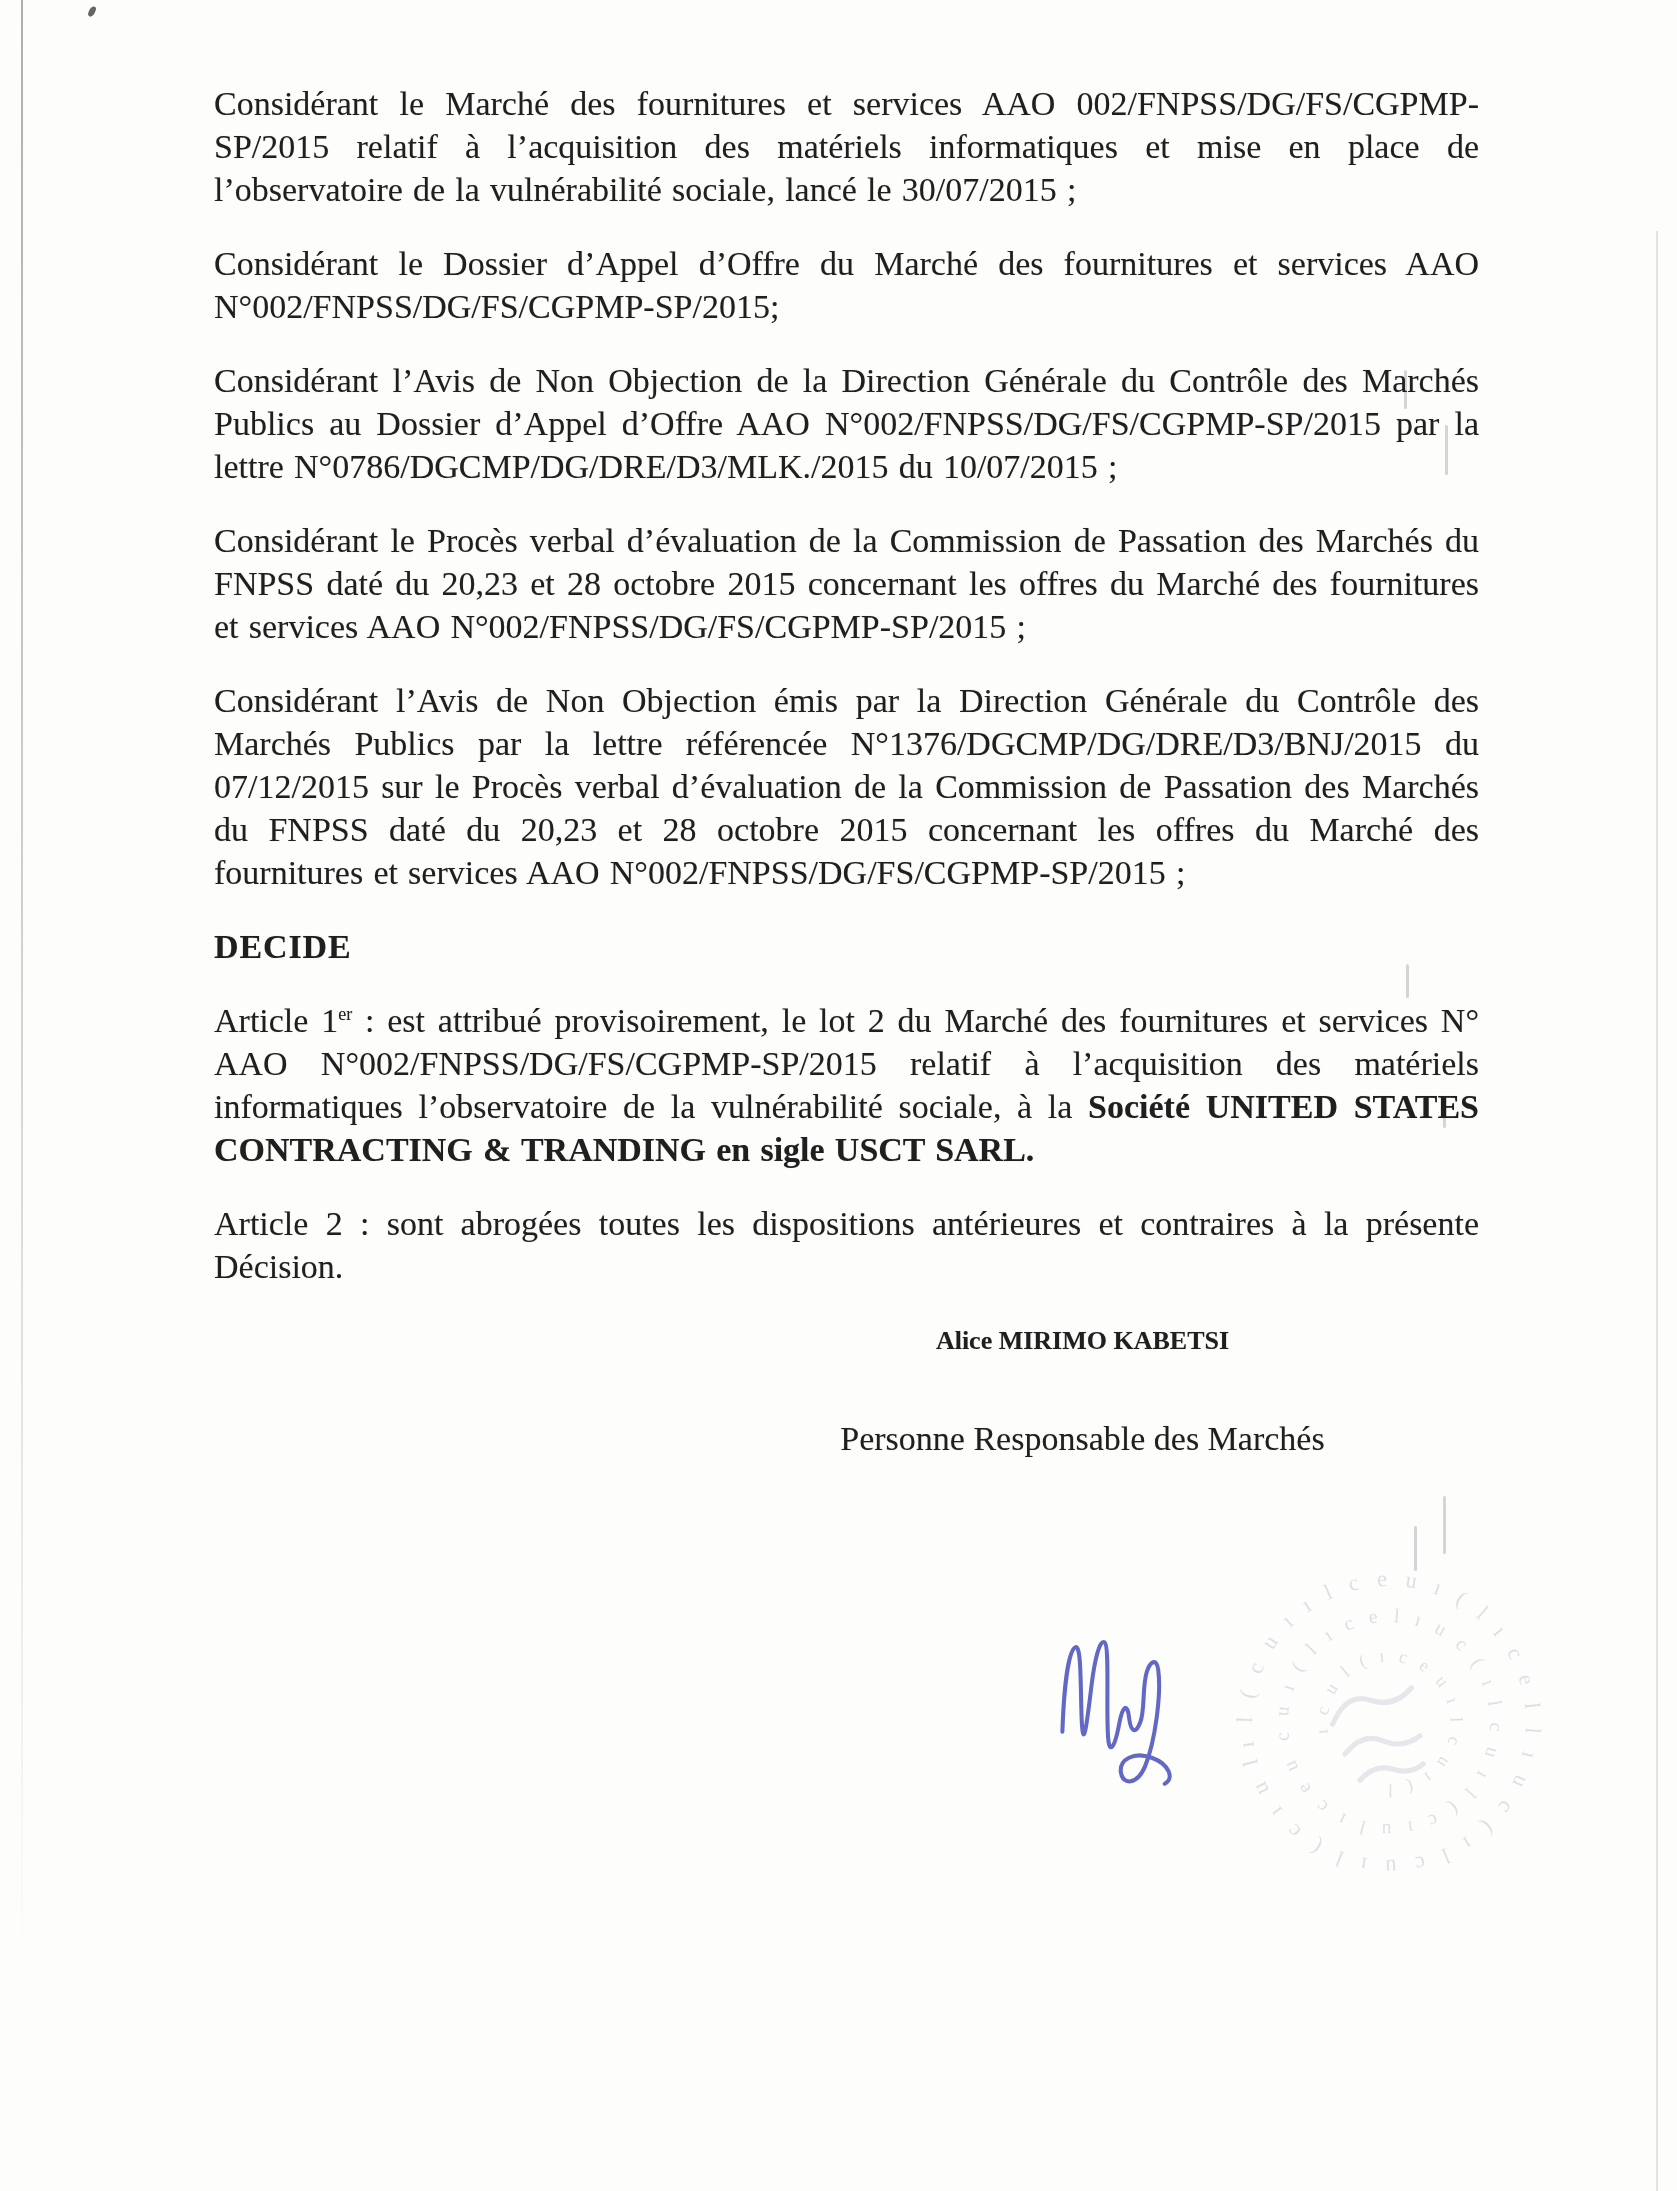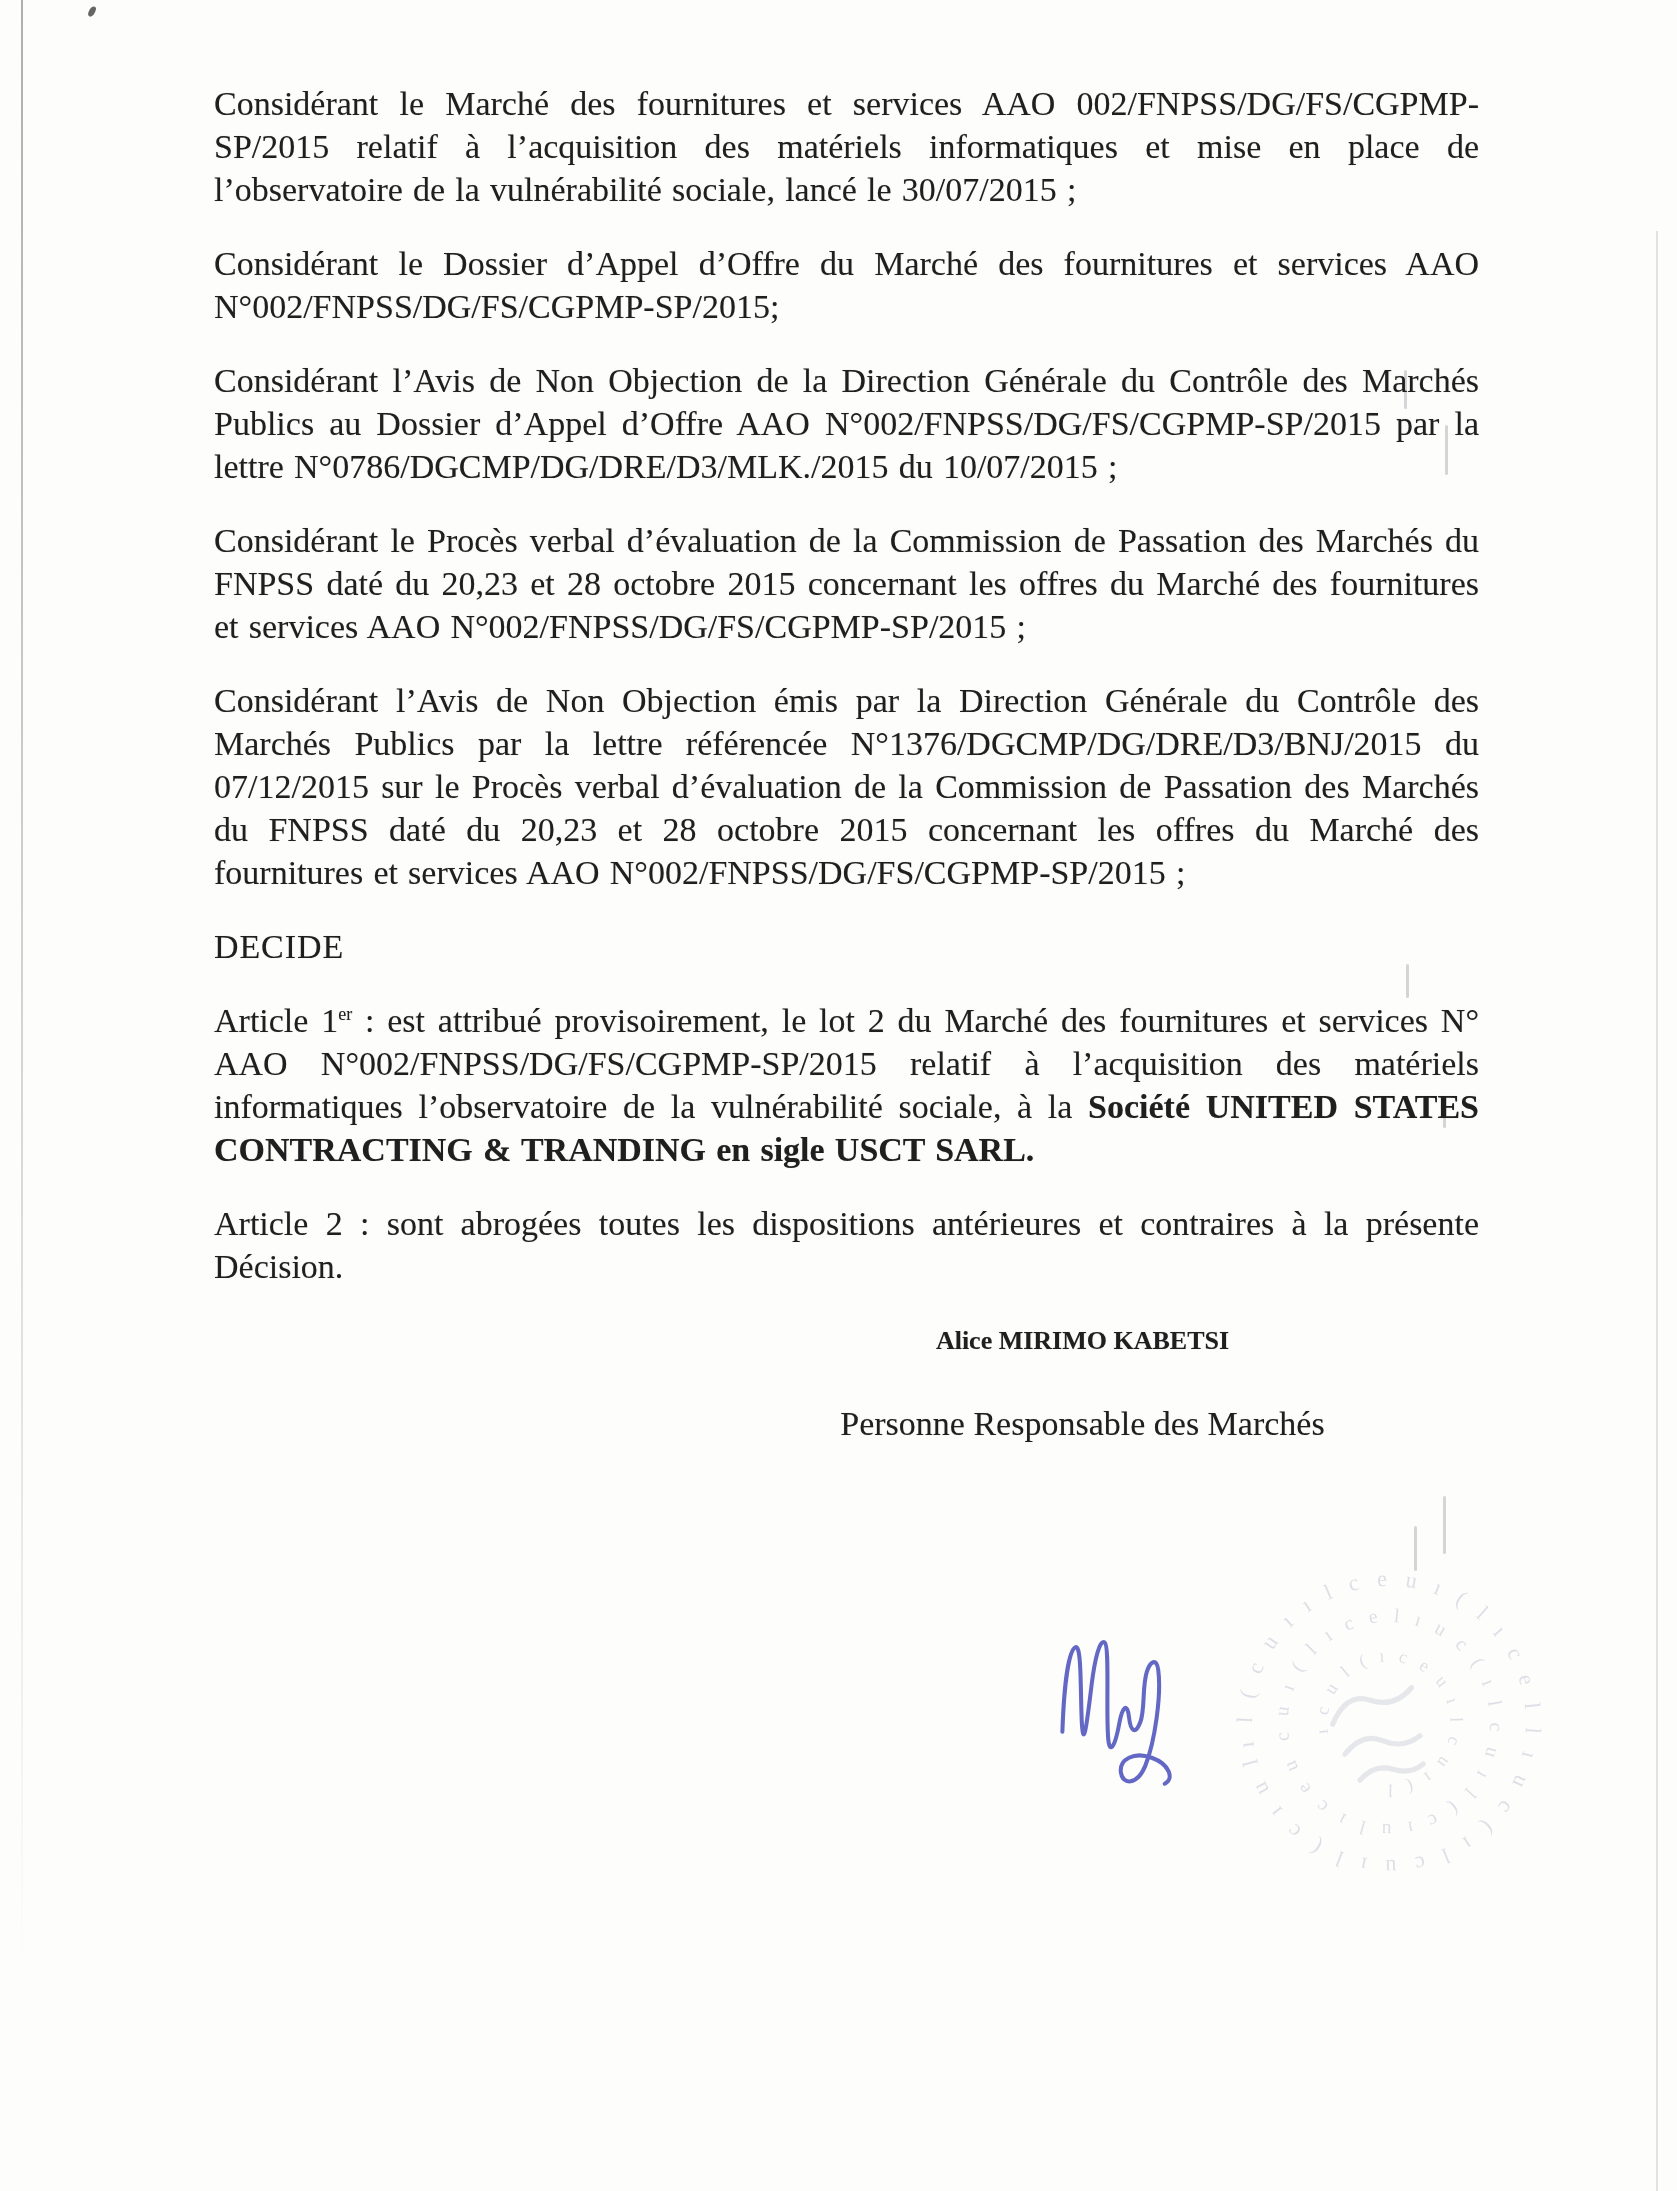--- a/index.html
+++ b/index.html
@@ -21,21 +21,21 @@
   }
   .doc p {
     font-size: 34px;
     line-height: 43px;
     text-align: justify;
     margin: 8px 0 31px 0;
     text-shadow: 0 0 0.9px rgba(30,30,30,0.30);
     word-spacing: 1.7px;
   }
   .decide {
-    font-weight: normal;
+    font-weight: bold;
     font-size: 34px;
     line-height: 43px;
     margin: 16px 0 31px 0;
     letter-spacing: 0.9px;
     text-shadow: 0 0 0.9px rgba(30,30,30,0.30);
   }
   .doc sup {
     font-size: 18px;
     line-height: 0;
     vertical-align: 12px;
@@ -50,21 +50,21 @@
   }
   .sig-name {
     font-weight: bold;
     font-size: 26px;
     line-height: 43px;
     text-shadow: 0 0 0.9px rgba(30,30,30,0.30);
   }
   .sig-title {
     font-size: 34px;
     line-height: 43px;
-    margin-top: 40px;
+    margin-top: 55px;
     text-shadow: 0 0 0.9px rgba(30,30,30,0.30);
   }
   .stamp {
     position: absolute;
     left: 1222px;
     top: 1556px;
     z-index: 1;
     transform: rotate(-10deg);
     opacity: 0.85;
   }

